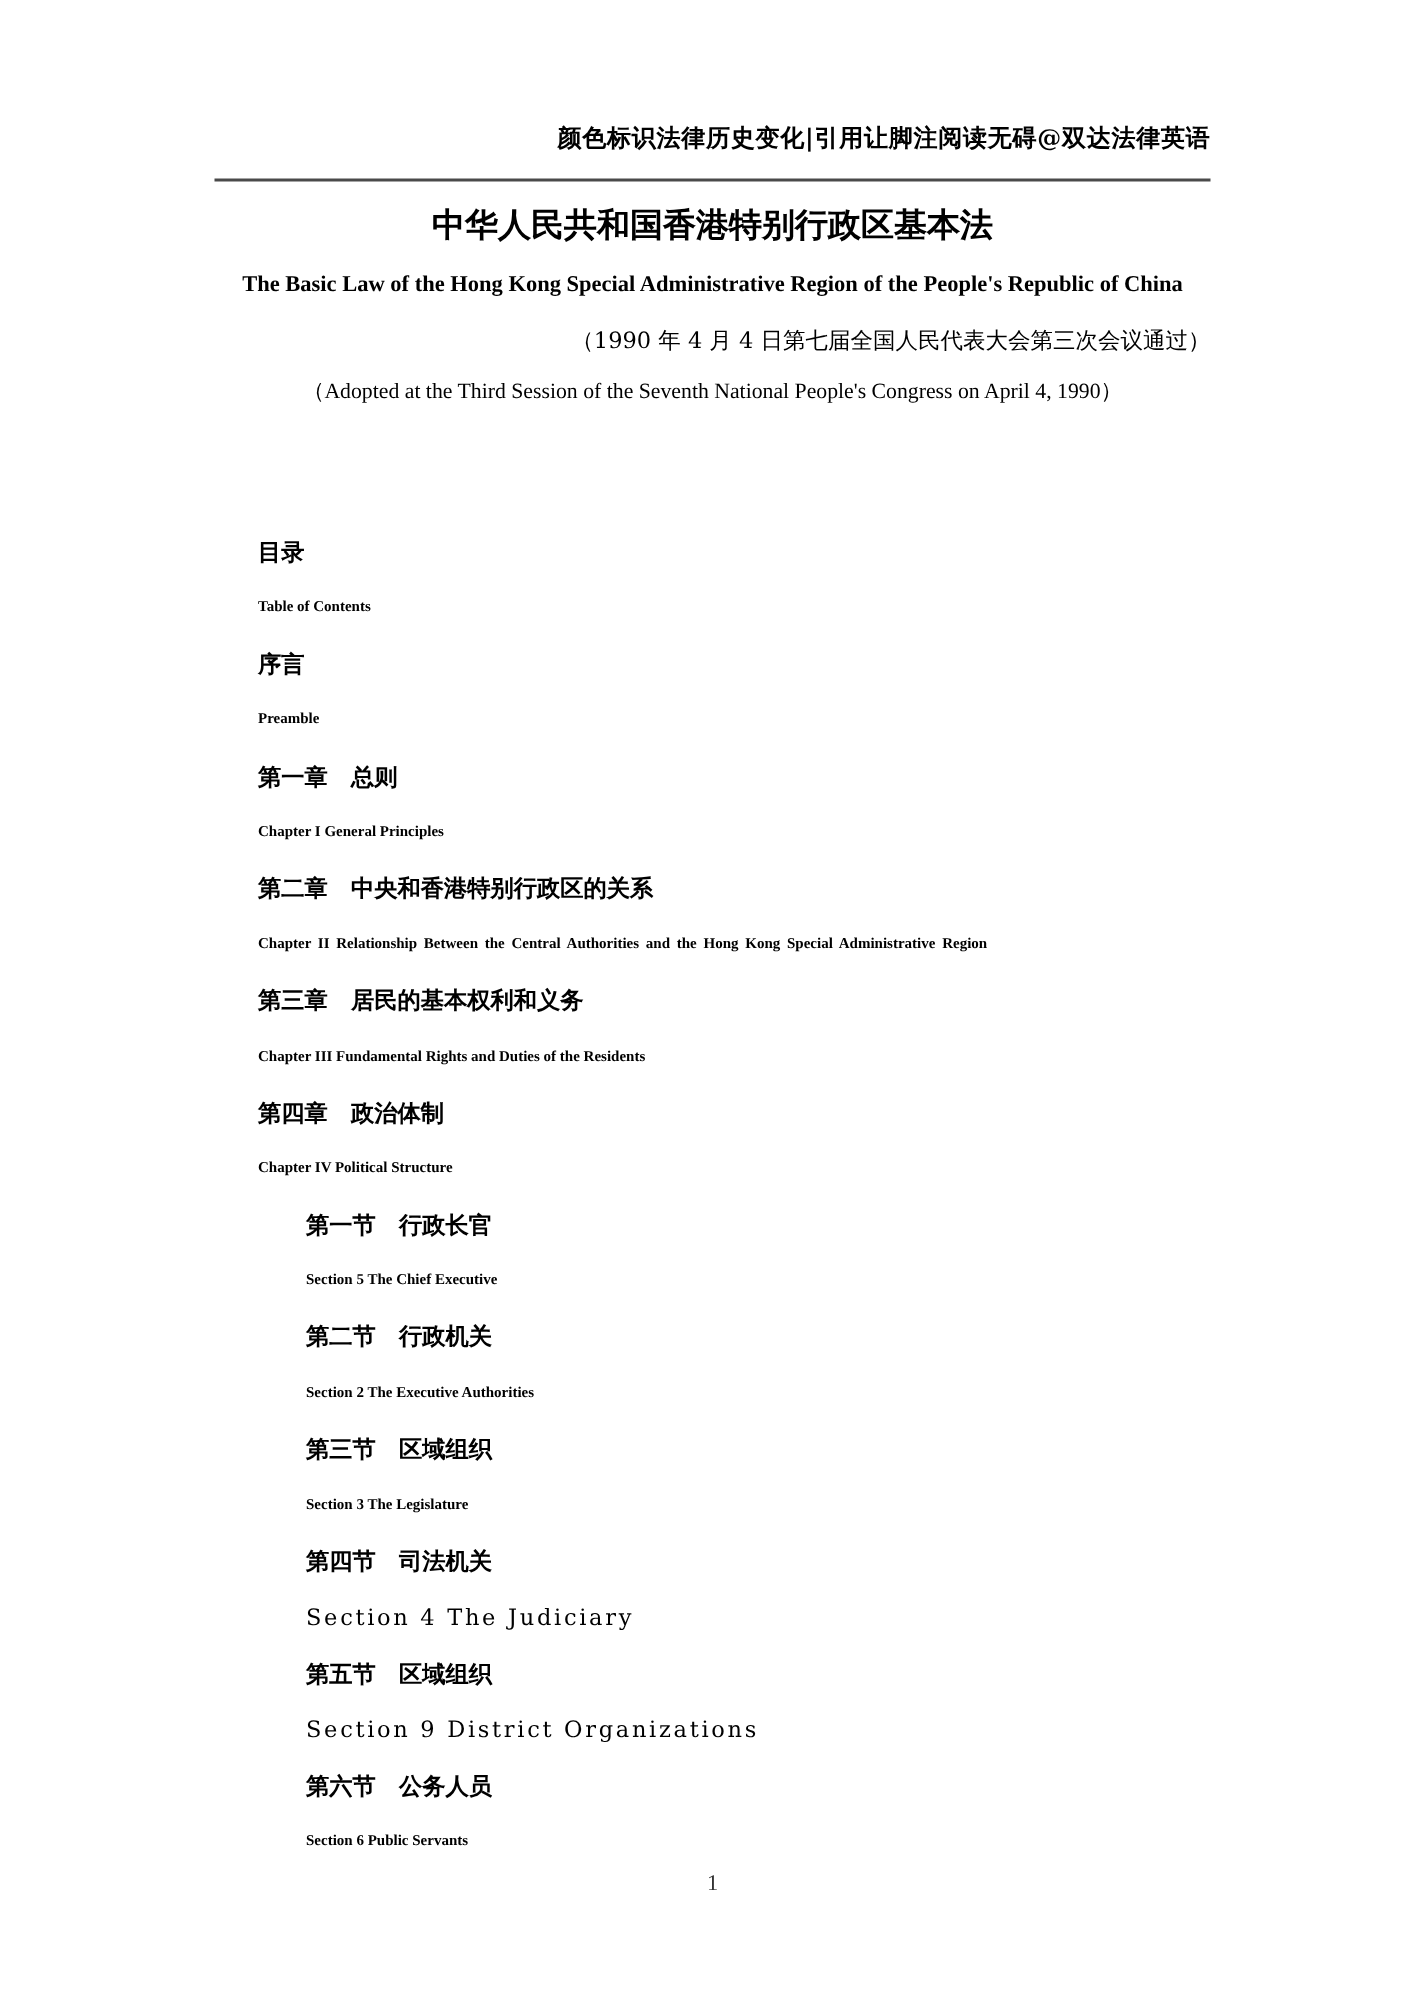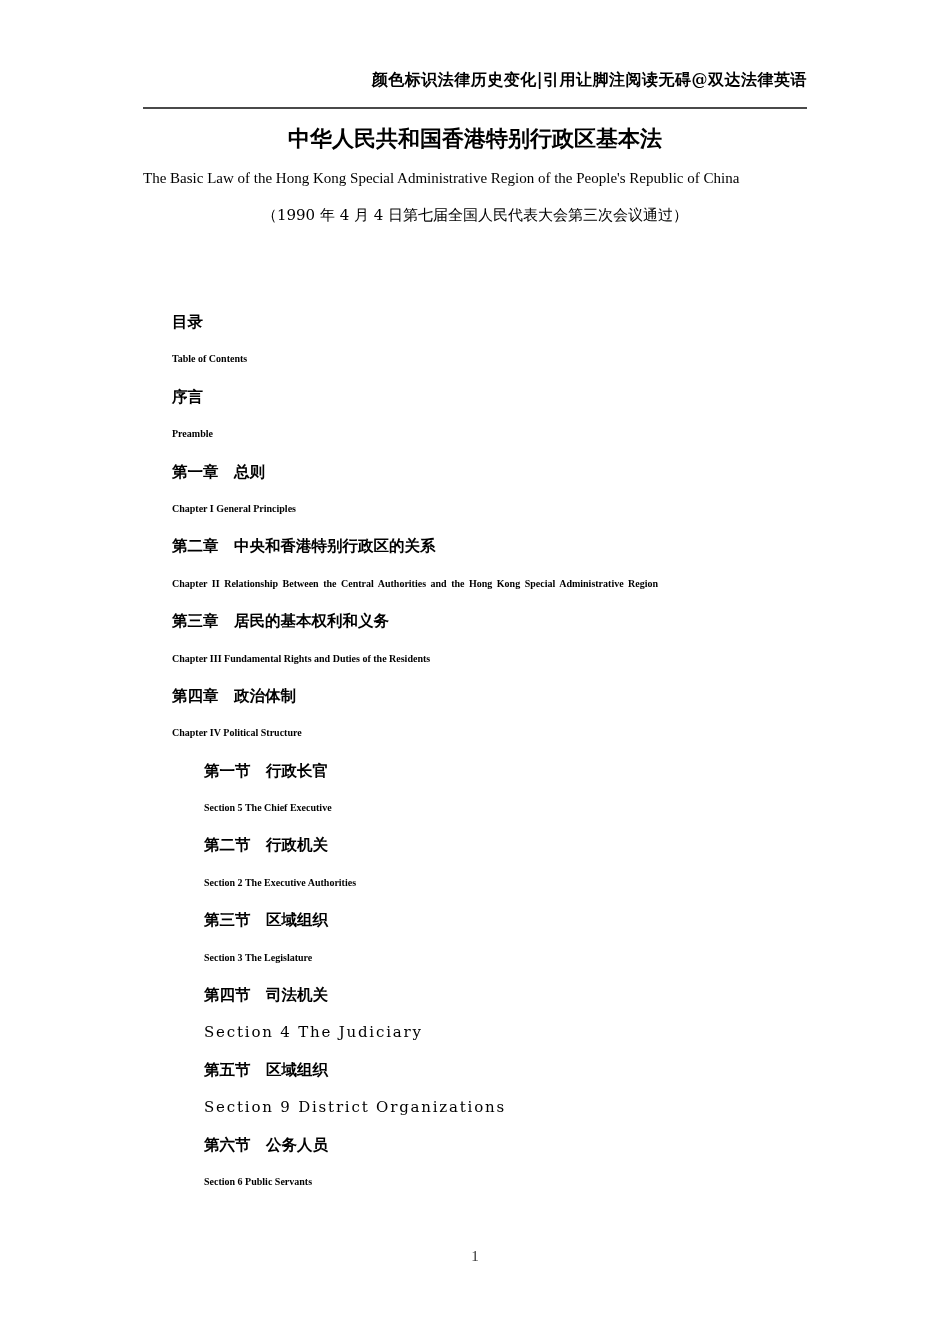--- a/index.html
+++ b/index.html
@@ -6,21 +6,21 @@
   html, body { background: #ffffff; }
   body {
     width: 950px; height: 1344px;
     position: relative;
     font-family: "Liberation Serif", serif;
     color: #000000;
     overflow: hidden;
   }
   .content {
     position: absolute;
-    left: 143px; top: 4px;
+    left: 143px; top: 16px;
     width: 664px;
   }
   
   .page-header {
     padding-top: 66px;
     padding-bottom: 17px;
     border-bottom: 2px solid #4a4a4a;
     text-align: right;
   }
   .header-slogan {
@@ -34,29 +34,29 @@
   .doc-title-zh {
     margin-top: 19px;
     text-align: center;
     font-family: "DejaVu Sans", sans-serif;
     font-weight: 700;
     font-size: 22px;
     line-height: 22px;
   }
   .doc-title-en {
     margin-top: 20px;
-    text-align: left;
+    text-align: center;
     font-family: "Liberation Serif", serif;
-    font-weight: 400;
+    font-weight: 700;
     font-size: 15px;
     line-height: 17px;
   }
   .adopted-zh {
     margin-top: 20px;
-    text-align: center;
+    text-align: right;
     font-family: "DejaVu Serif", serif;
     font-weight: 400;
     font-size: 15px;
     line-height: 16px;
   }
   .adopted-en {
     margin-top: 18px;
     text-align: center;
     font-family: "Liberation Serif", serif;
     font-weight: 400;
@@ -109,20 +109,21 @@
   <div class="page-header">
     <span class="header-slogan">颜色标识法律历史变化|引用让脚注阅读无碍@双达法律英语</span>
   </div>
 
   <div class="doc-title-zh">中华人民共和国香港特别行政区基本法</div>
 
   <div class="doc-title-en">The Basic Law of the Hong Kong Special Administrative Region of the People's Republic of China</div>
 
   <div class="adopted-zh">（1990 年 4 月 4 日第七届全国人民代表大会第三次会议通过）</div>
 
+  <div class="adopted-en">（Adopted at the Third Session of the Seventh National People's Congress on April 4, 1990）</div>
 
   <div class="toc-block">
     <p class="toc-item t-zh">目录</p>
     <p class="toc-item t-en">Table of Contents</p>
     <p class="toc-item t-zh">序言</p>
     <p class="toc-item t-en">Preamble</p>
     <p class="toc-item t-zh">第一章　总则</p>
     <p class="toc-item t-en">Chapter I General Principles</p>
     <p class="toc-item t-zh">第二章　中央和香港特别行政区的关系</p>
     <p class="toc-item t-en wide-line">Chapter II Relationship Between the Central Authorities and the Hong Kong Special Administrative Region</p>

